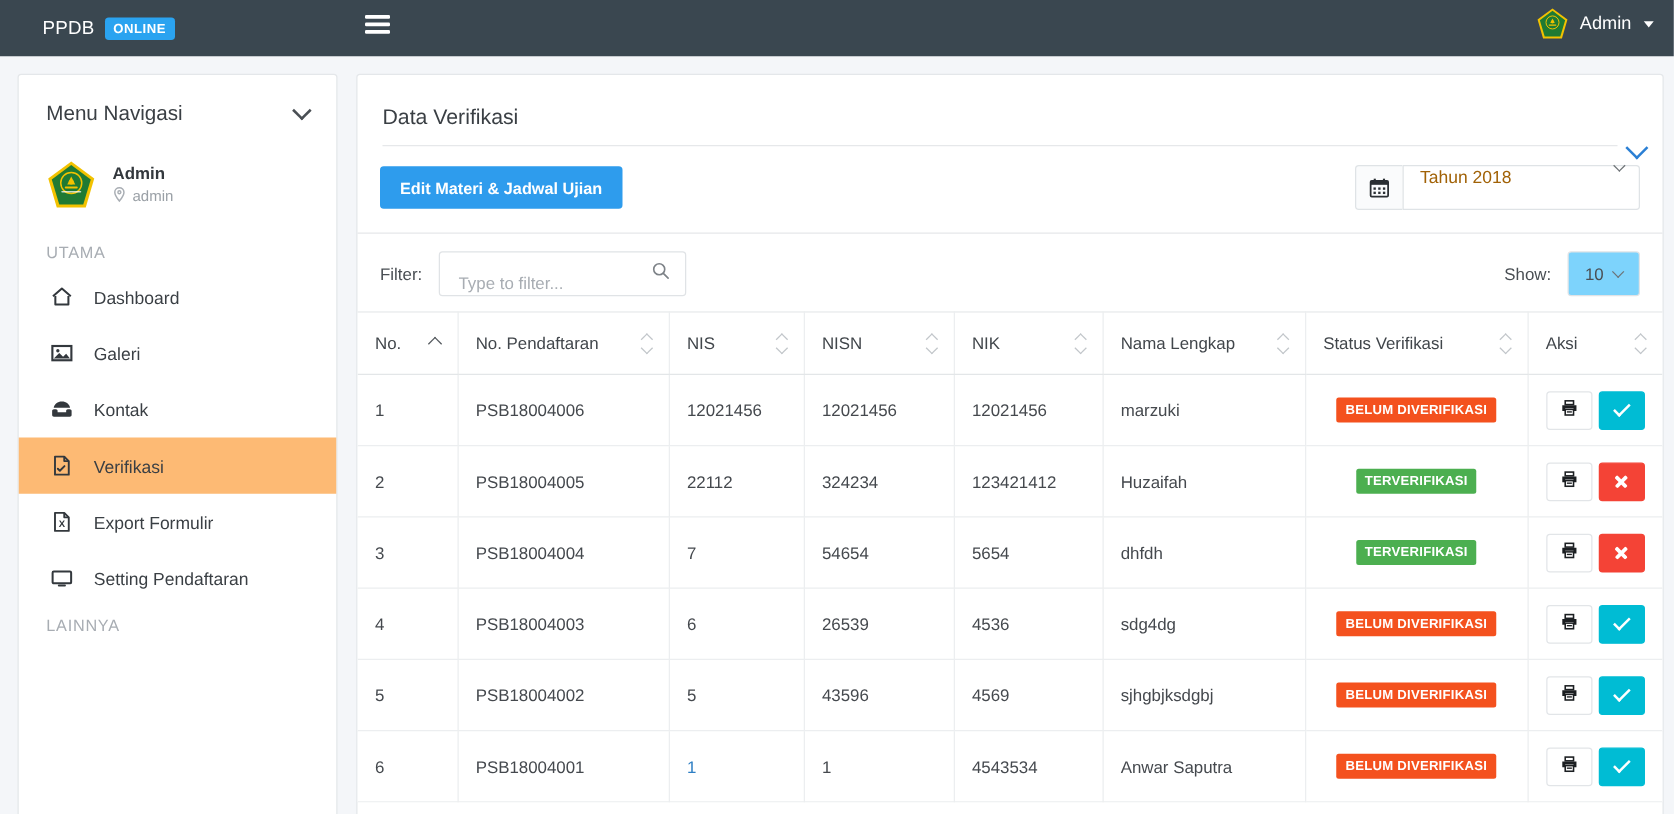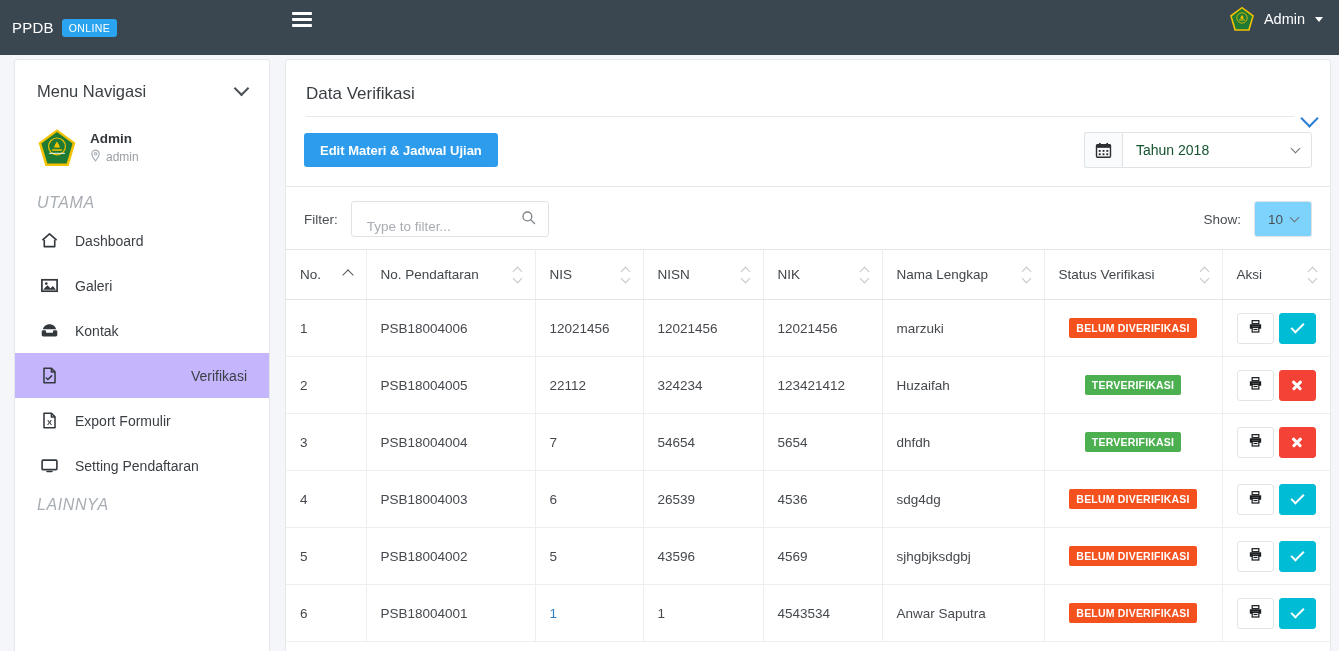--- a/index.html
+++ b/index.html
@@ -8,34 +8,34 @@
     width: 1339px; height: 651px;
     overflow: hidden;
     background: #f4f6f9;
     font-family: "Liberation Sans", sans-serif;
     -webkit-font-smoothing: antialiased;
   }
 
   
   .topbar {
     position: absolute; top: 0; left: 0;
-    width: 1339px; height: 55px;
+    width: 1339px; height: 45px;
     background: #3a4750;
-    display: flex; 
+    display: flex;  padding-left: 22px;
   }
   .brand {
     display: flex; align-items: center; gap: 8px;
     margin-left: 12px;
   }
   .brand-text {
     color: #ffffff; font-size: 15px; letter-spacing: .2px;
   }
   .brand-badge {
     background: #2aa3f0; color: #fff;
-    font-size: 10.5px; font-weight: normal;
+    font-size: 10.5px; font-weight: bold;
     padding: 3px 7px 3px 7px; border-radius: 3px;
     letter-spacing: .4px;
   }
   .hamburger {
     position: absolute; left: 292px; top: 9px;
     width: 20px; height: 20px;
     display: flex; flex-direction: column; justify-content: center; gap: 3px;
     cursor: pointer;
   }
   .hamburger span {
@@ -79,31 +79,30 @@
     margin-top: -5px;
   }
   .sb-user {
     display: flex; align-items: center; gap: 13px;
     padding: 6px 22px 18px 22px;
   }
   .sb-user-meta { display: flex; flex-direction: column; gap: 3px; }
   .sb-user-name { font-size: 13.5px; font-weight: bold; color: #33383d; }
   .sb-user-sub { font-size: 12px; color: #9aa0a6; display: flex; align-items: center; gap: 5px; }
   .sb-section {
-    font-size: 16px; color: #a8adb3; letter-spacing: .6px;
+    font-size: 13px; color: #a8adb3; letter-spacing: .6px;
     padding: 8px 22px 6px 22px;
-    font-style: italic;
   }
   .sb-item {
     display: flex; align-items: center; gap: 16px;
     height: 45px; padding: 0 22px 0 24px;
     font-size: 14px; color: #3a3f44; cursor: pointer;
     position: relative;
   }
-  .sb-item.active { background: #c4b5fd; justify-content: space-between; }
+  .sb-item.active { background: #fdba74; }
   .sb-icon { width: 20px; height: 20px; display: flex; align-items: center; justify-content: center; flex: 0 0 20px; }
   .sb-icon svg { display: block; }
   .sb-arrow {
     position: absolute; right: 22px; top: 50%;
     width: 6px; height: 6px;
     border-right: 1.6px solid #555b60;
     border-top: 1.6px solid #555b60;
     transform: translateY(-50%) rotate(45deg);
   }
 
@@ -150,22 +149,22 @@
   .year-prefix {
     width: 38px; height: 36px;
     border: 1px solid #dfe3e6; border-right: none;
     border-radius: 3px 0 0 3px;
     background: #fafbfc;
     display: flex; align-items: center; justify-content: center;
   }
   .year-select {
     width: 190px; height: 36px;
     border: 1px solid #dfe3e6; border-radius: 0 3px 3px 0;
-    background: #fff; color: #14532d; font-size: 14px;
-    display: flex; align-items: center; justify-content: space-between;
+    background: #fff; color: #a16207; font-size: 14px;
+    display: flex; align-items: flex-start; justify-content: space-between;
     padding: 0 12px 0 13px; cursor: pointer;
   }
   .chev-sm {
     width: 7px; height: 7px;
     border-right: 1.6px solid #6d7276;
     border-bottom: 1.6px solid #6d7276;
     transform: rotate(45deg); margin-top: -4px;
   }
 
   

